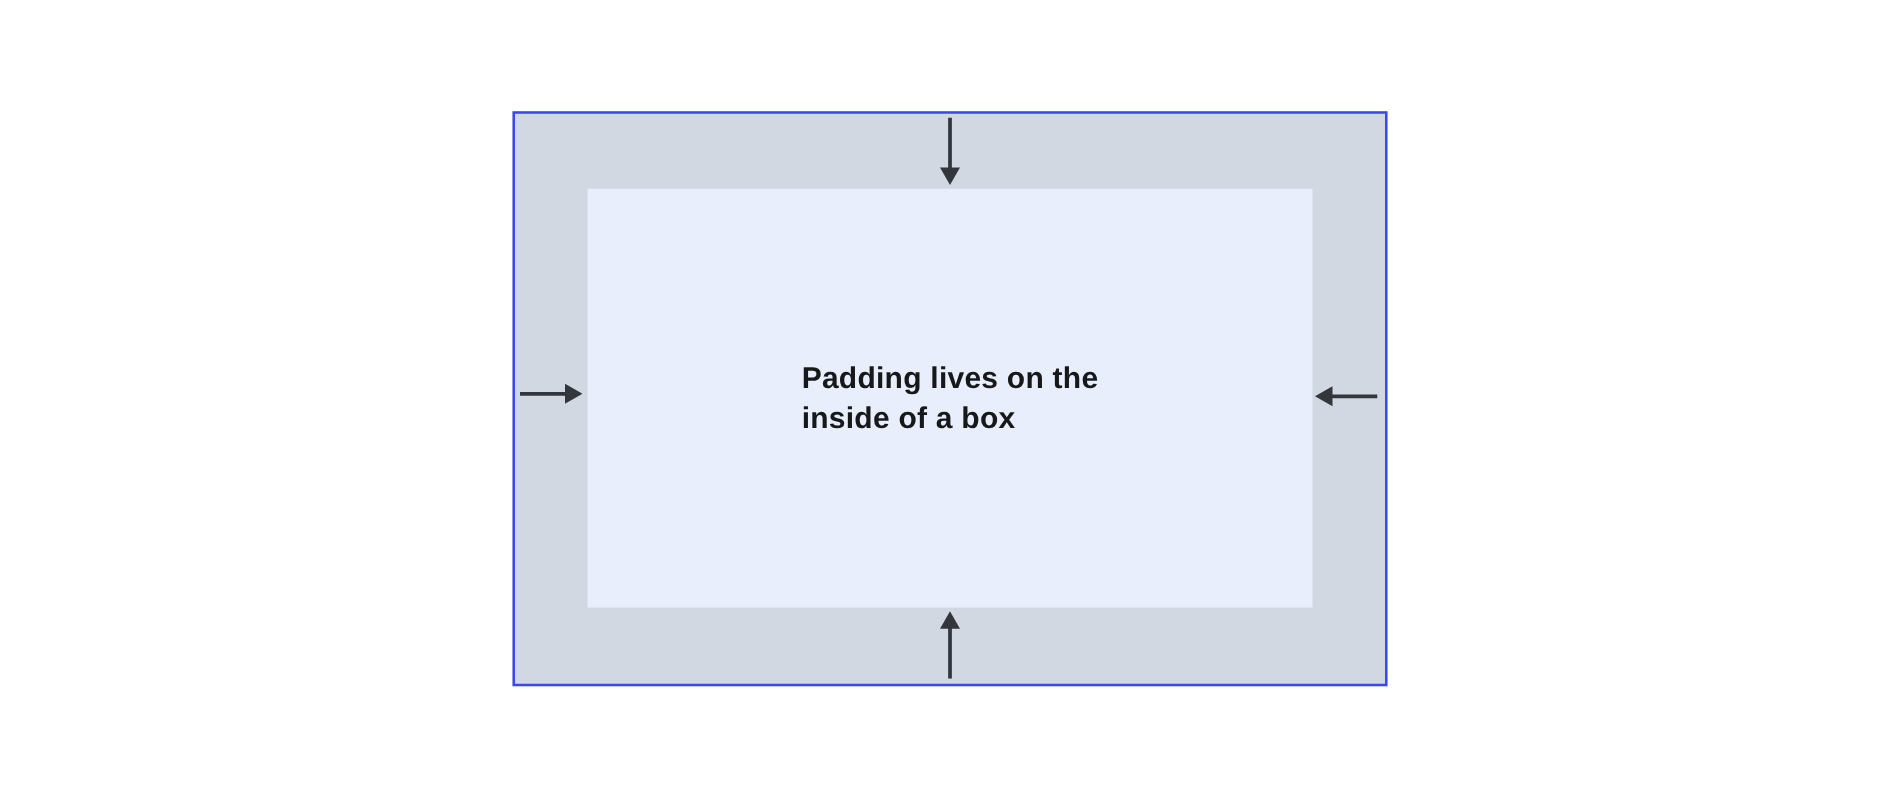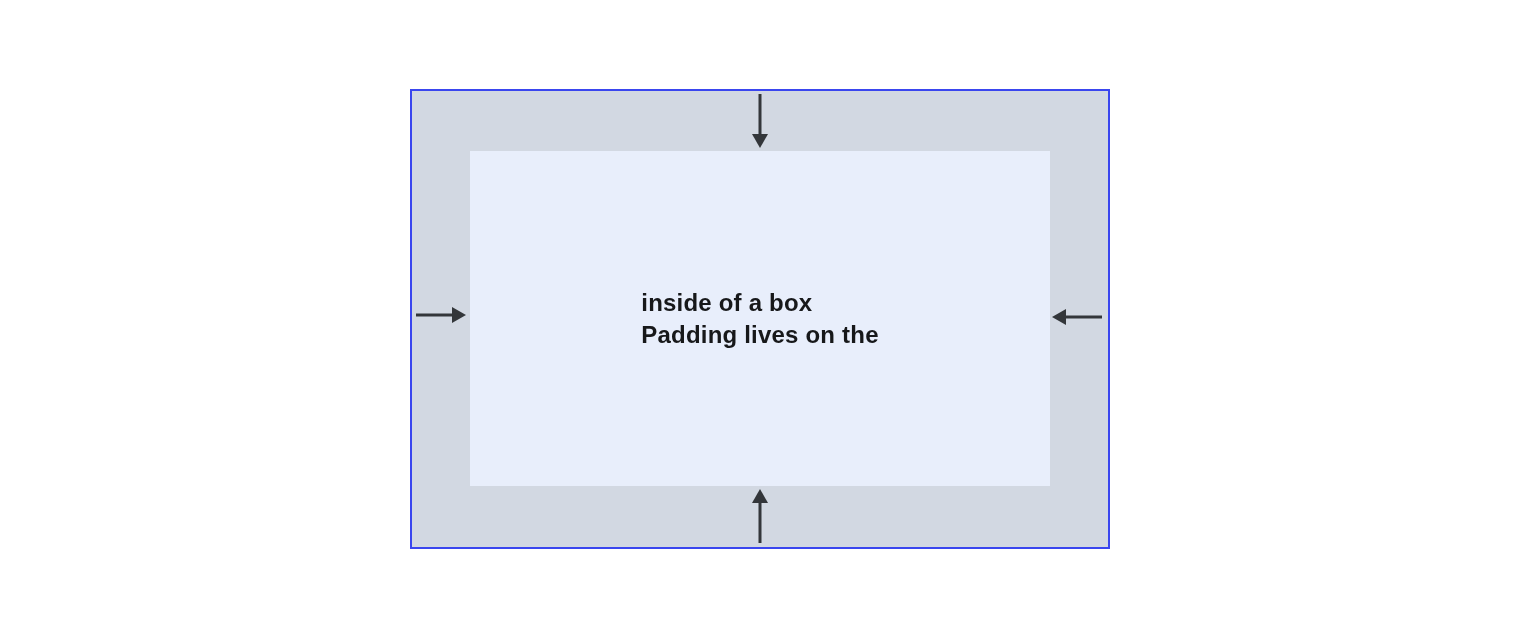--- a/index.html
+++ b/index.html
@@ -55,22 +55,22 @@
   .arrow-right  { left: 640px; top: 217px; width: 50px; height: 18px; }
 </style>
 </head>
 <body>
 
 <div class="canvas">
   <div class="box">
 
     <div class="content">
       <div class="label">
+        <div>Padding lives on the</div>
         <div>inside of a box</div>
-        <div>Padding lives on the</div>
       </div>
     </div>
 
     <svg class="arrow arrow-top" viewBox="0 0 18 54" xmlns="http://www.w3.org/2000/svg">
       <line x1="9" y1="0" x2="9" y2="42"></line>
       <polygon points="9,54 1,40 17,40"></polygon>
     </svg>
 
     <svg class="arrow arrow-bottom" viewBox="0 0 18 54" xmlns="http://www.w3.org/2000/svg">
       <line x1="9" y1="54" x2="9" y2="12"></line>

